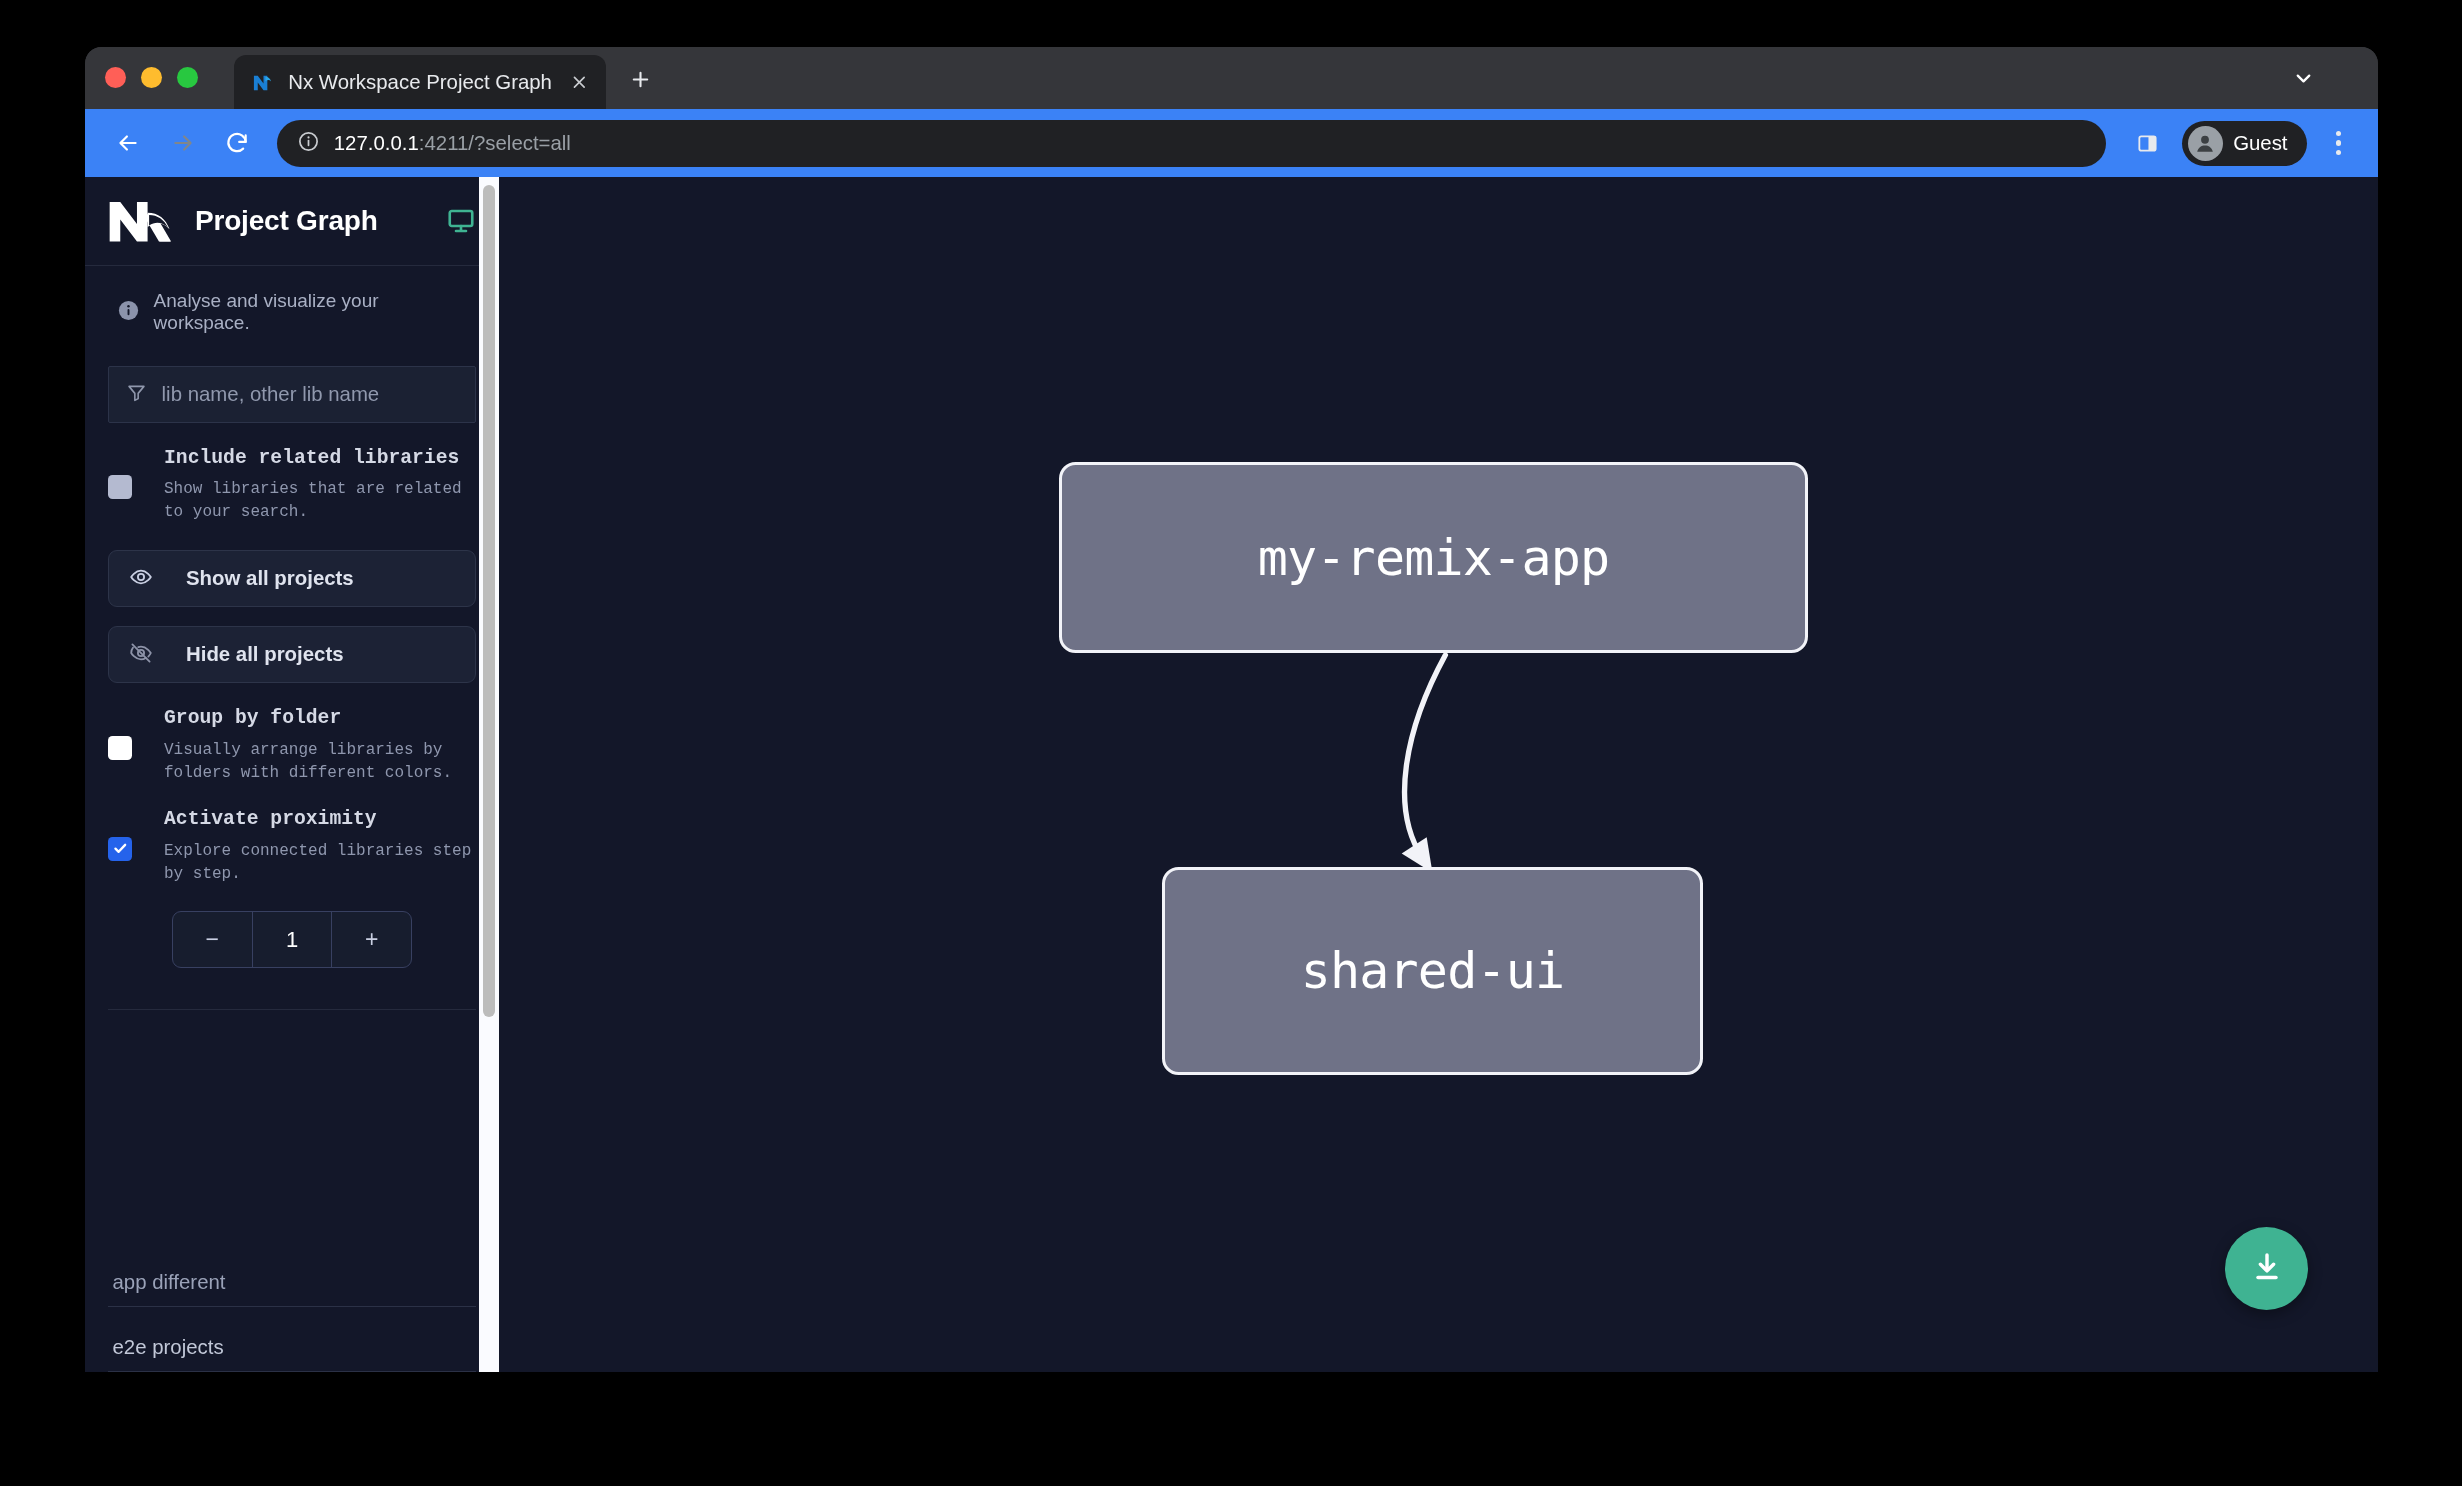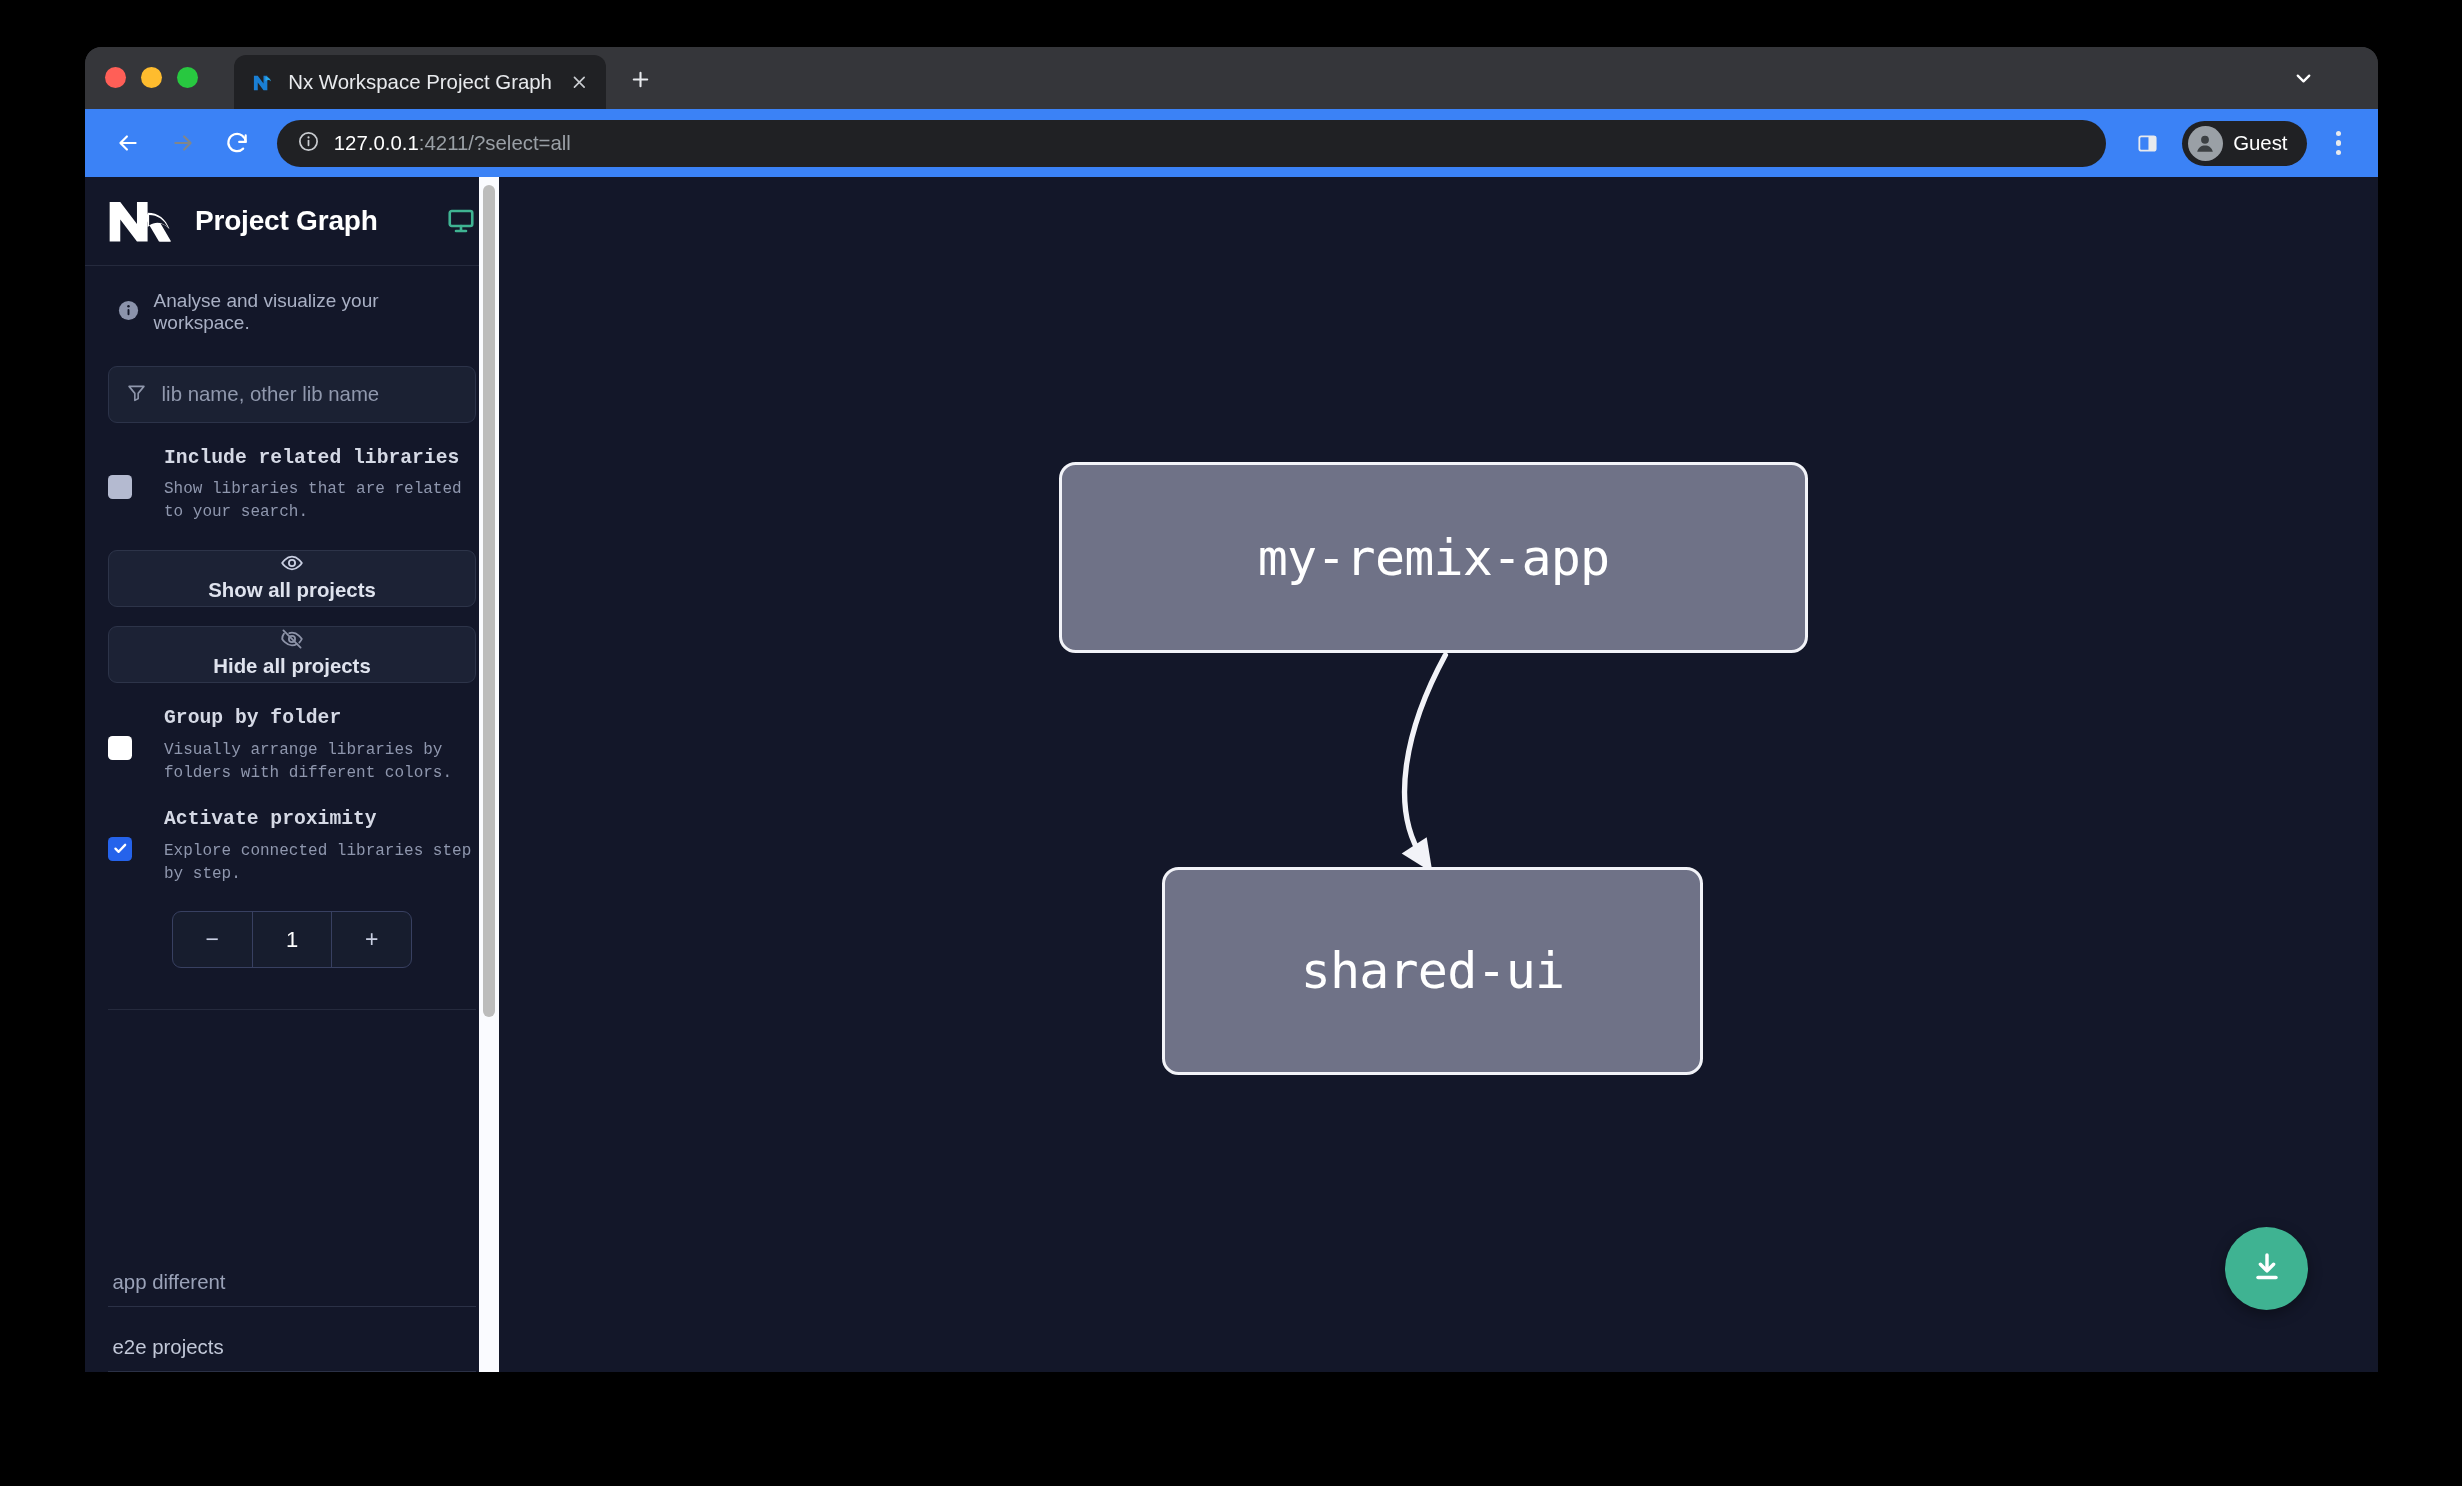--- a/index.html
+++ b/index.html
@@ -177,21 +177,21 @@
     flex: 1 1 auto;
     padding: 0 23px;
     overflow: hidden;
   }
 
   .filter-box {
     margin-top: 18px;
     height: 57px;
     background: #1b2133;
     border: 1.1px solid #2c3349;
-    border-radius: 9px;
+    border-radius: 2px;
     display: flex; align-items: center;
     padding: 0 16.6px; gap: 15px;
   }
   .filter-placeholder { color: #9098ad; font-size: 20.4px; }
 
   .check-row {
     display: flex; align-items: center;
     gap: 32px;
     margin-top: 23px;
     font-family: Liberation Mono, monospace;
@@ -216,21 +216,21 @@
     line-height: 1.42; margin-top: 8px;
   }
 
   .action-btn {
     margin-top: 19.7px;
     height: 57px;
     background: #1c2235;
     border: 1.1px solid #2d3449;
     border-radius: 9px;
     display: flex; align-items: center;
-    padding: 0 20px; gap: 1px; flex-direction: column;
+    padding: 0 20px; gap: 33px;
   }
   .action-btn.first { margin-top: 26px; }
   .action-label { color: #dfe3ee; font-size: 20.4px; font-weight: 700; }
 
   .stepper {
     margin: 26px auto 0 auto;
     width: 240px; height: 57px;
     border: 1.1px solid #384061;
     border-radius: 9px;
     display: flex; align-items: stretch;

